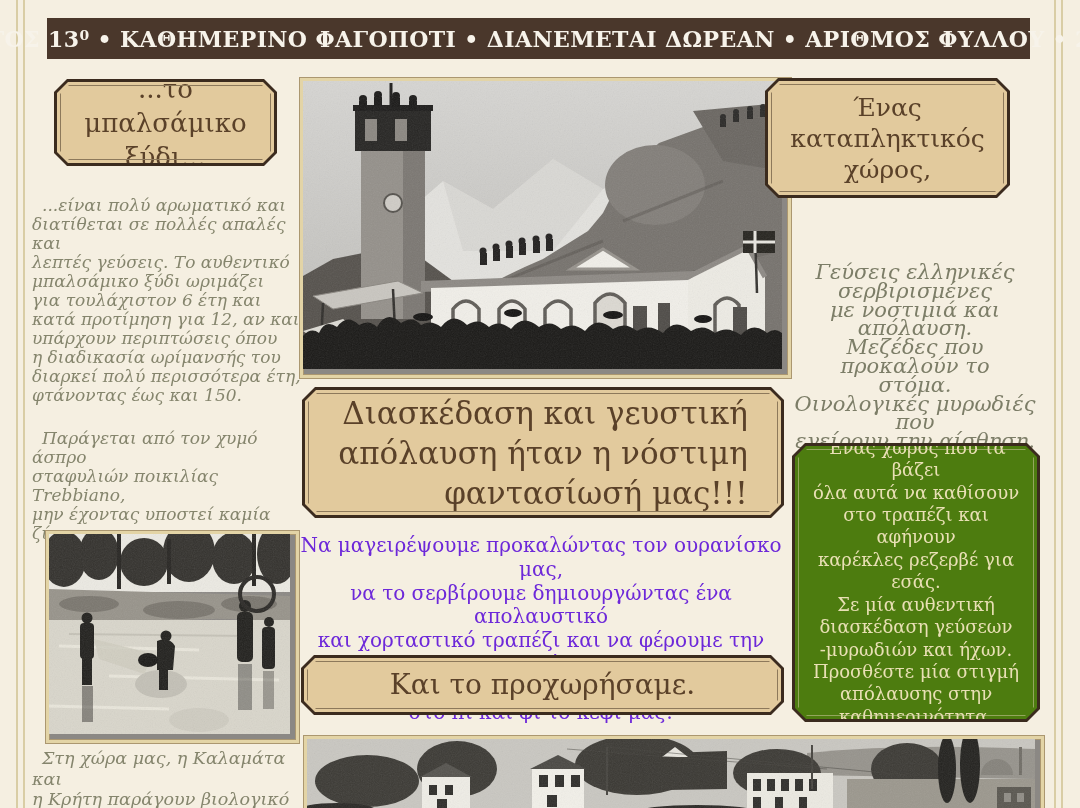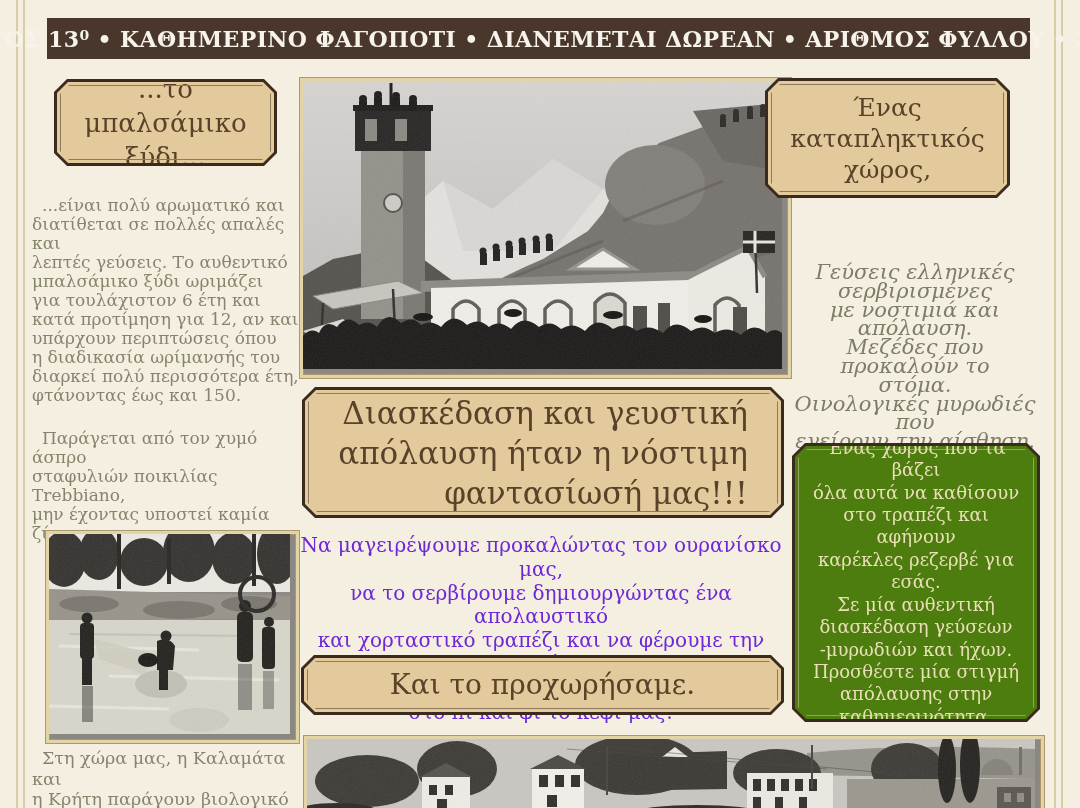--- a/index.html
+++ b/index.html
@@ -34,21 +34,21 @@
   .plaque.green .pl-hair{border-color:#cfc8a0;opacity:.55}
 
   .pl-text{white-space:pre-line;font-weight:normal;color:#5a4129;}
   .t-left-title{font-size:26px;line-height:34px;}
   .t-right-title{font-size:25px;line-height:31px;}
   .t-headline{font-size:31px;line-height:40px;text-align:right;}
   .t-headline2{font-size:28px;line-height:34px;}
   .t-green{font-weight:normal;font-size:18px;line-height:22.4px;color:#e9e0b5;padding:4px 10px;}
 
   
-  .olive-italic{color:#85856d;font-size:17px;line-height:19px;white-space:pre-line;}
+  .olive-italic{font-style:italic;color:#85856d;font-size:17px;line-height:19px;white-space:pre-line;}
   .left-text{position:absolute;left:32px;top:177px;width:274px;}
   .left-text .par{margin:0 0 5px 0;text-indent:10px;}
   .left-foot{position:absolute;left:32px;top:748px;width:274px;font-size:17.5px;line-height:20.5px;text-indent:10px;}
 
   .center-par{
     position:absolute;left:294px;top:534px;width:494px;text-align:center;
     color:#6d28d9;font-size:20px;line-height:23.8px;white-space:pre-line;
   }
 
   .right-subtitle{

